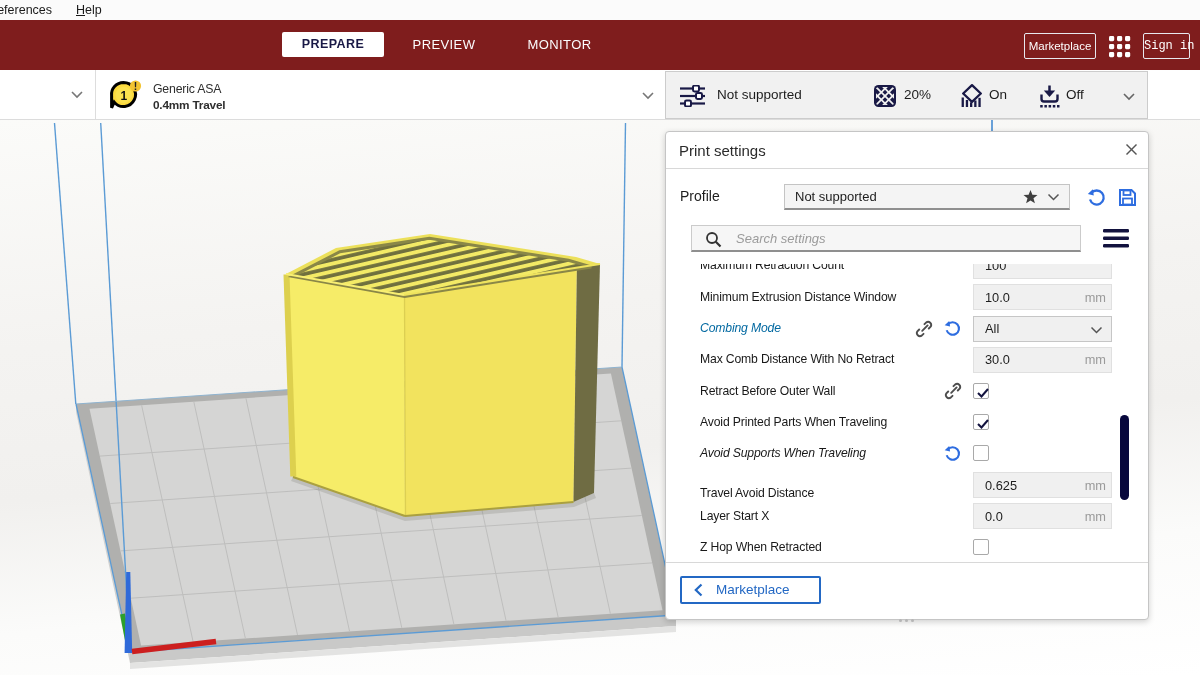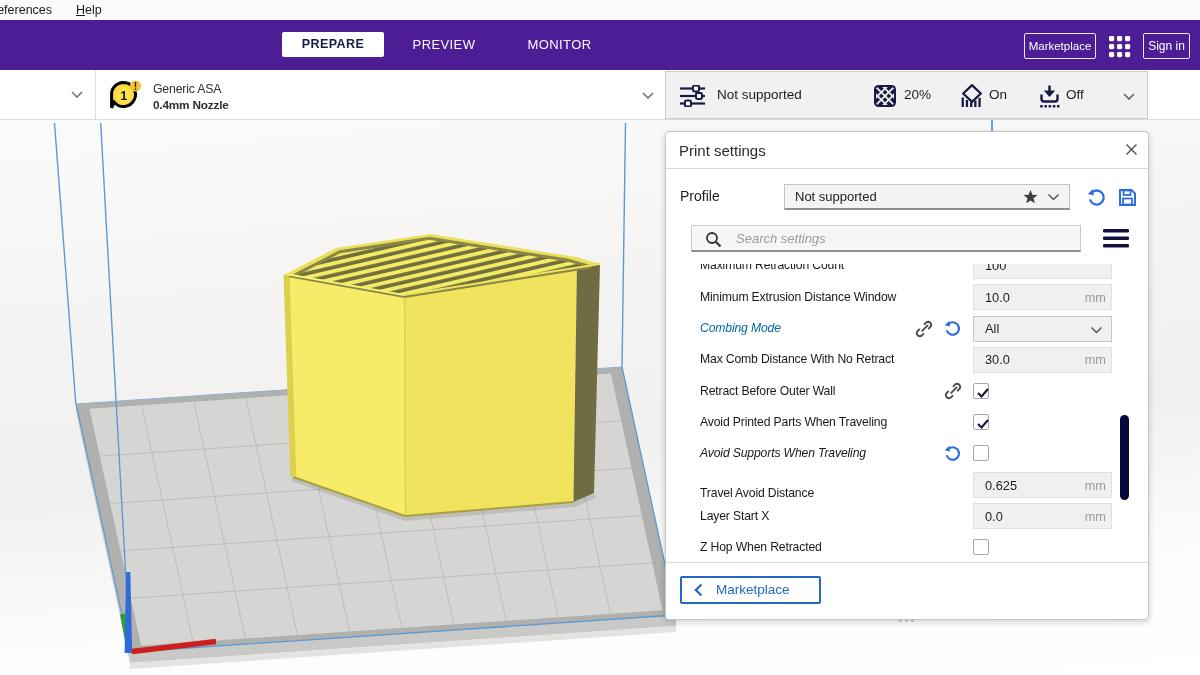--- a/index.html
+++ b/index.html
@@ -8,21 +8,21 @@
   .abs{position:absolute;}
 </style>
 </head>
 <body>
 
 <div class="abs" style="left:0;top:0;width:1200px;height:20px;background:#fbfbfb;overflow:hidden;">
   <span class="abs" style="left:-7px;top:3px;font-size:12.5px;color:#1a1a1a;">references</span>
   <span class="abs" style="left:76px;top:3px;font-size:12.5px;color:#1a1a1a;"><u>H</u>elp</span>
 </div>
 
-<div class="abs" style="left:0;top:20px;width:1200px;height:50px;background:#4c1d95;">
+<div class="abs" style="left:0;top:20px;width:1200px;height:50px;background:#7f1d1d;">
   <div class="abs" style="left:282px;top:12px;width:102px;height:25px;background:#ffffff;border-radius:2px;
        text-align:center;line-height:25px;font-size:12.5px;font-weight:bold;letter-spacing:.4px;color:#191946;">PREPARE</div>
   <div class="abs" style="left:393px;top:12px;width:102px;height:25px;text-align:center;line-height:25px;
        font-size:13px;letter-spacing:.4px;color:#fcfcfe;">PREVIEW</div>
   <div class="abs" style="left:508px;top:12px;width:103px;height:25px;text-align:center;line-height:25px;
        font-size:13px;letter-spacing:.4px;color:#fcfcfe;">MONITOR</div>
   <div class="abs" style="left:1024px;top:13px;width:70px;height:24px;border:1px solid #e8e8ef;border-radius:2px;
        text-align:center;line-height:24px;font-size:11.5px;color:#ffffff;white-space:nowrap;">Marketplace</div>
   <svg class="abs" style="left:1109px;top:16px;" width="22" height="22" viewBox="0 0 22 22">
     <g fill="#ffffff">
@@ -31,39 +31,39 @@
         <rect x="16" y="0" width="5.2" height="5.2" rx="1.4"></rect>
       <rect x="0" y="8" width="5.2" height="5.2" rx="1.4"></rect>
         <rect x="8" y="8" width="5.2" height="5.2" rx="1.4"></rect>
         <rect x="16" y="8" width="5.2" height="5.2" rx="1.4"></rect>
       <rect x="0" y="16" width="5.2" height="5.2" rx="1.4"></rect>
         <rect x="8" y="16" width="5.2" height="5.2" rx="1.4"></rect>
         <rect x="16" y="16" width="5.2" height="5.2" rx="1.4"></rect>
     </g>
   </svg>
   <div class="abs" style="left:1143px;top:13px;width:45px;height:24px;border:1px solid #e8e8ef;border-radius:2px;
-       text-align:center;line-height:24px;font-size:12px;color:#ffffff;white-space:nowrap;">Sign in</div>
+       text-align:center;line-height:24px;font-size:12px;color:#ffffff;white-space:nowrap;font-family:Liberation Mono, monospace;">Sign in</div>
 </div>
 
 <div class="abs" style="left:0;top:70px;width:1200px;height:50px;background:#ffffff;border-bottom:1px solid #dcdcdc;box-sizing:border-box;">
   <div class="abs" style="left:95px;top:0;width:1px;height:49px;background:#dddddd;"></div>
 
   <svg class="abs" style="left:70px;top:20px;" width="14" height="9" viewBox="0 0 14 9">
       <polyline points="2,2 7,7 12,2" fill="none" stroke="#777777" stroke-width="1.6"></polyline>
     </svg>
 
   <svg class="abs" style="left:109px;top:10px;" width="34" height="32" viewBox="0 0 34 32">
     <path d="M 14.5 2.5 A 12 12 0 1 1 5.2 22.1 L 2.6 27.8 L 2.6 16 A 12 12 0 0 1 14.5 2.5 Z" fill="#fbda3e" stroke="#000000" stroke-width="3"></path>
     <circle cx="14.8" cy="15" r="8.2" fill="#fbe14e"></circle>
     <text x="14.8" y="19.5" font-size="12" font-weight="bold" fill="#111111" text-anchor="middle">1</text>
     <circle cx="26.5" cy="6" r="5.6" fill="#f3c330"></circle>
     <text x="26.5" y="10.2" font-size="10.5" font-weight="bold" fill="#222222" text-anchor="middle">!</text>
   </svg>
   <div class="abs" style="left:153px;top:12px;font-size:12.3px;letter-spacing:-0.2px;color:#2e2e2e;">Generic ASA</div>
-  <div class="abs" style="left:153px;top:28px;font-size:11.8px;font-weight:bold;letter-spacing:-0.2px;color:#2e2e2e;">0.4mm Nozzle</div>
+  <div class="abs" style="left:153px;top:28px;font-size:11.8px;font-weight:bold;letter-spacing:-0.2px;color:#2e2e2e;">0.4mm Travel</div>
   <svg class="abs" style="left:641px;top:21px;" width="14" height="9" viewBox="0 0 14 9">
       <polyline points="2,2 7,7 12,2" fill="none" stroke="#777777" stroke-width="1.6"></polyline>
     </svg>
 
   <div class="abs" style="left:665px;top:1px;width:483px;height:48px;background:#f1f1f1;border:1px solid #cccccc;box-sizing:border-box;">
     <svg class="abs" style="left:14px;top:13px;" width="25" height="22" viewBox="0 0 25 22">
       <g stroke="#191946" stroke-width="2.2" fill="none">
         <line x1="0" y1="3.5" x2="25" y2="3.5"></line>
           <line x1="0" y1="11" x2="25" y2="11"></line>
           <line x1="0" y1="18.5" x2="25" y2="18.5"></line>

